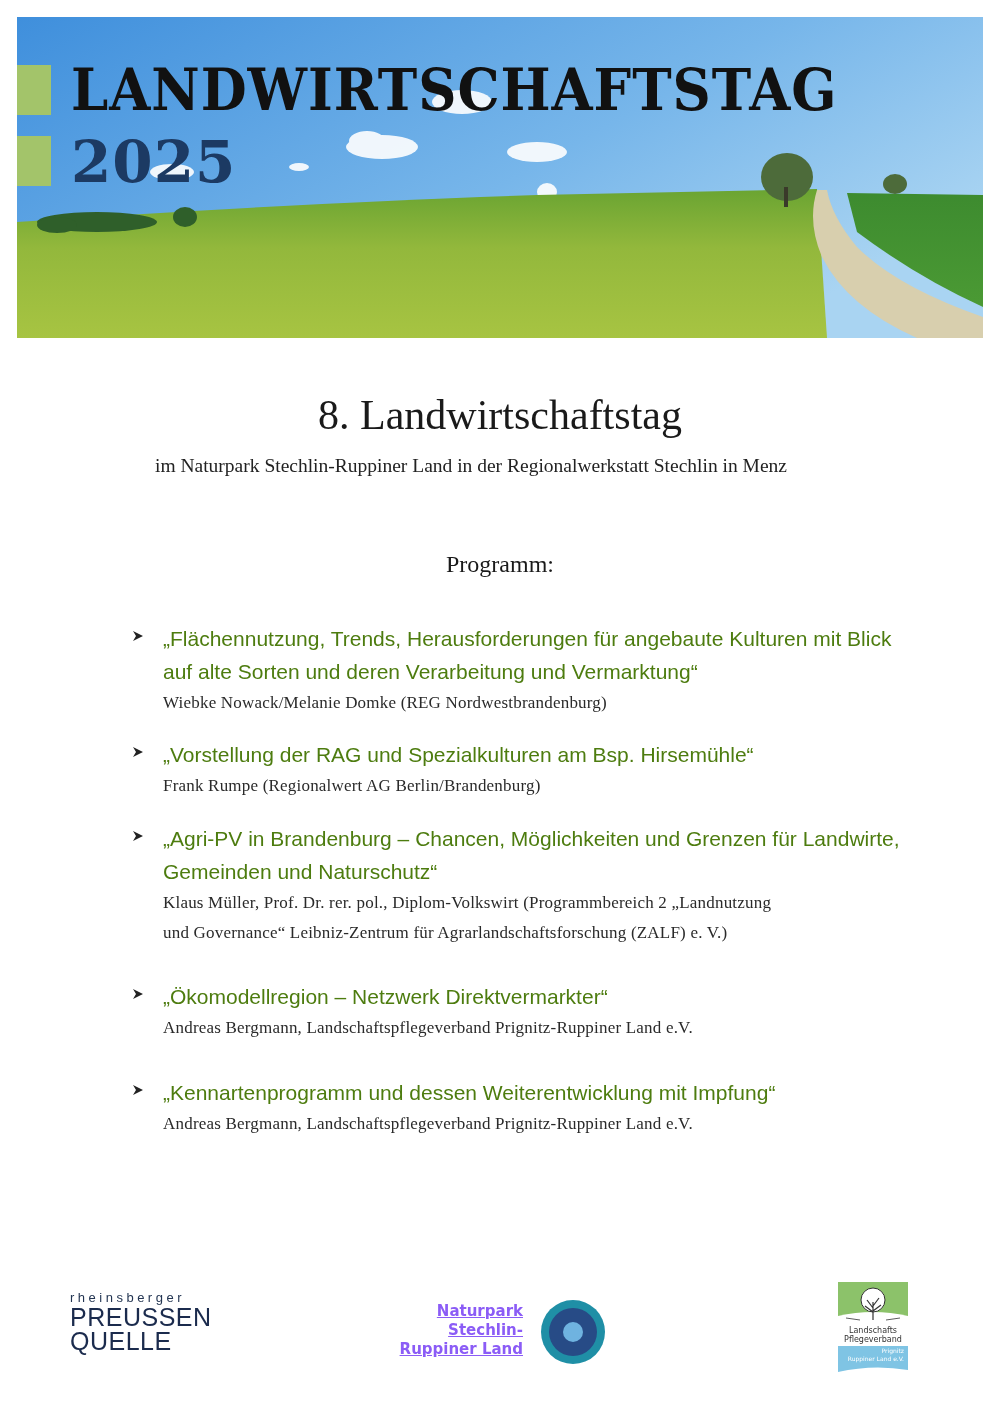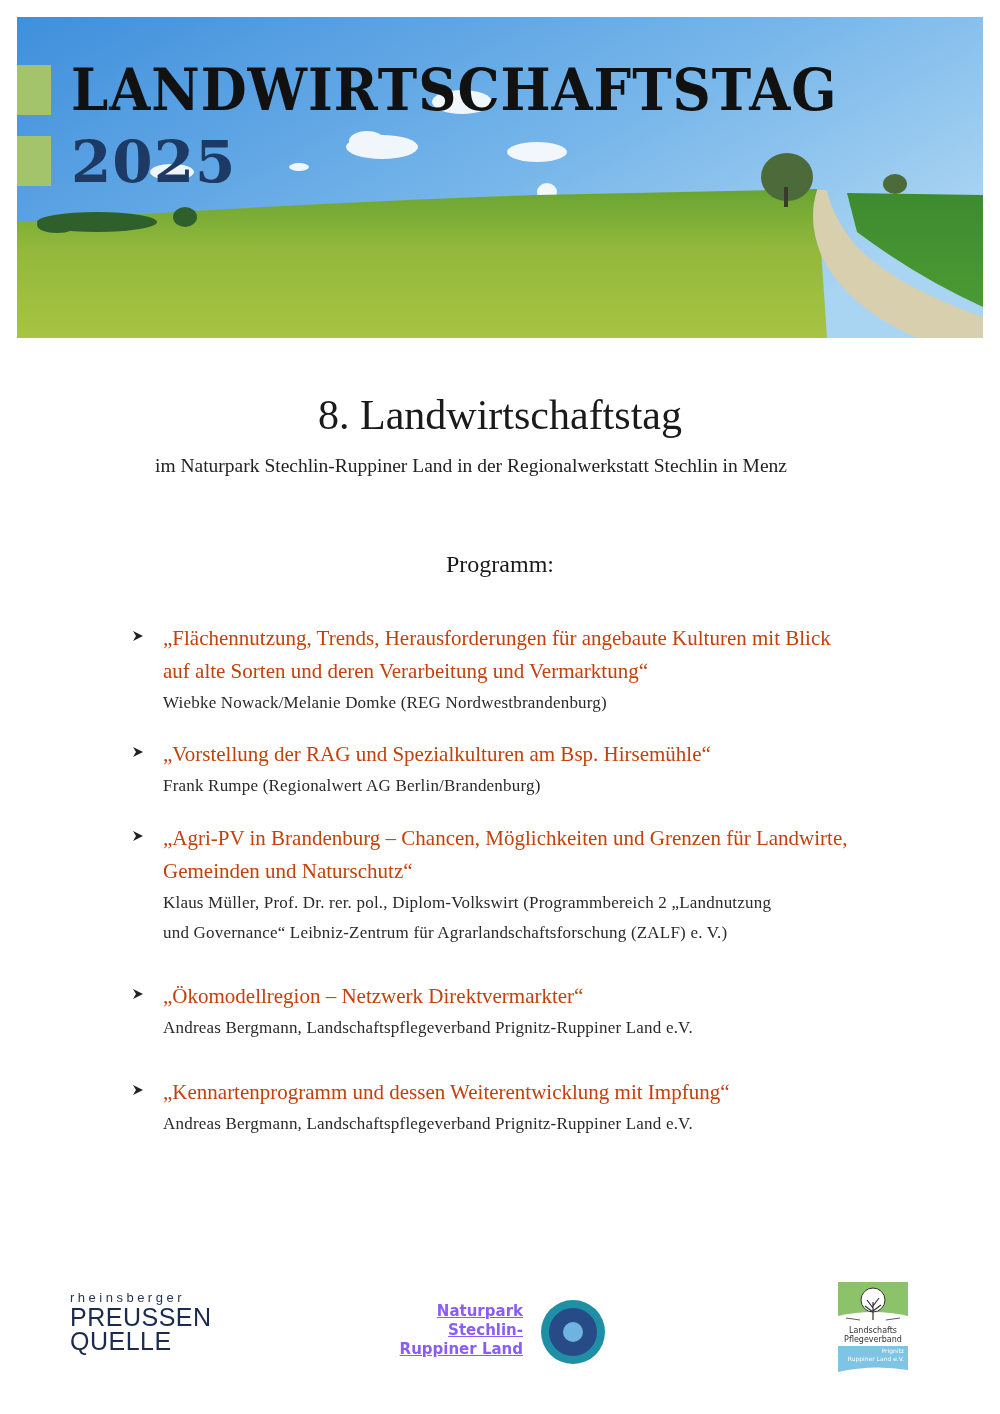--- a/index.html
+++ b/index.html
@@ -16,21 +16,21 @@
 
     
     .main-title { position: absolute; left: 0; width: 966px; top: 392px; text-align: center; font-family: "Liberation Serif", serif; font-size: 42px; color: #1a1a1a; line-height: 1.1; padding-left: 0; }
     .subtitle { position: absolute; left: 123px; top: 455px; font-family: "Liberation Serif", serif; font-size: 19.5px; color: #222; white-space: nowrap; margin-left: 32px; }
     .program-heading { position: absolute; left: 0; width: 966px; top: 551px; text-align: center; font-family: "Liberation Serif", serif; font-size: 24px; color: #1a1a1a; }
 
     
     .program-list { position: absolute; left: 130px; top: 622px; width: 780px; margin: 0; padding: 0; list-style: none; }
     .program-item { position: relative; padding-left: 33px; }
     .program-item .bullet { position: absolute; left: 2px; top: 8px; width: 12px; height: 12px; }
-    .program-item .topic { font-family: Liberation Serif, serif; font-size: 21px; line-height: 33px; color: #c2410c; }
+    .program-item .topic { font-family: Liberation Sans, sans-serif; font-size: 21px; line-height: 33px; color: #4d7c0f; }
     .program-item .speaker { font-family: "Liberation Serif", serif; font-size: 17px; line-height: 30px; color: #2a2a2a; letter-spacing: 0.2px; }
     .item-1 { position: absolute; top: 0; }
     .item-2 { position: absolute; top: 116px; }
     .item-3 { position: absolute; top: 200px; }
     .item-4 { position: absolute; top: 358px; }
     .item-5 { position: absolute; top: 454px; }
 
     
     .logo-preussen { position: absolute; left: 70px; top: 1290px; width: 170px; height: 80px; }
     .logo-preussen .small { font-family: "Liberation Sans", sans-serif; font-size: 13px; letter-spacing: 3.5px; color: #233552; }

